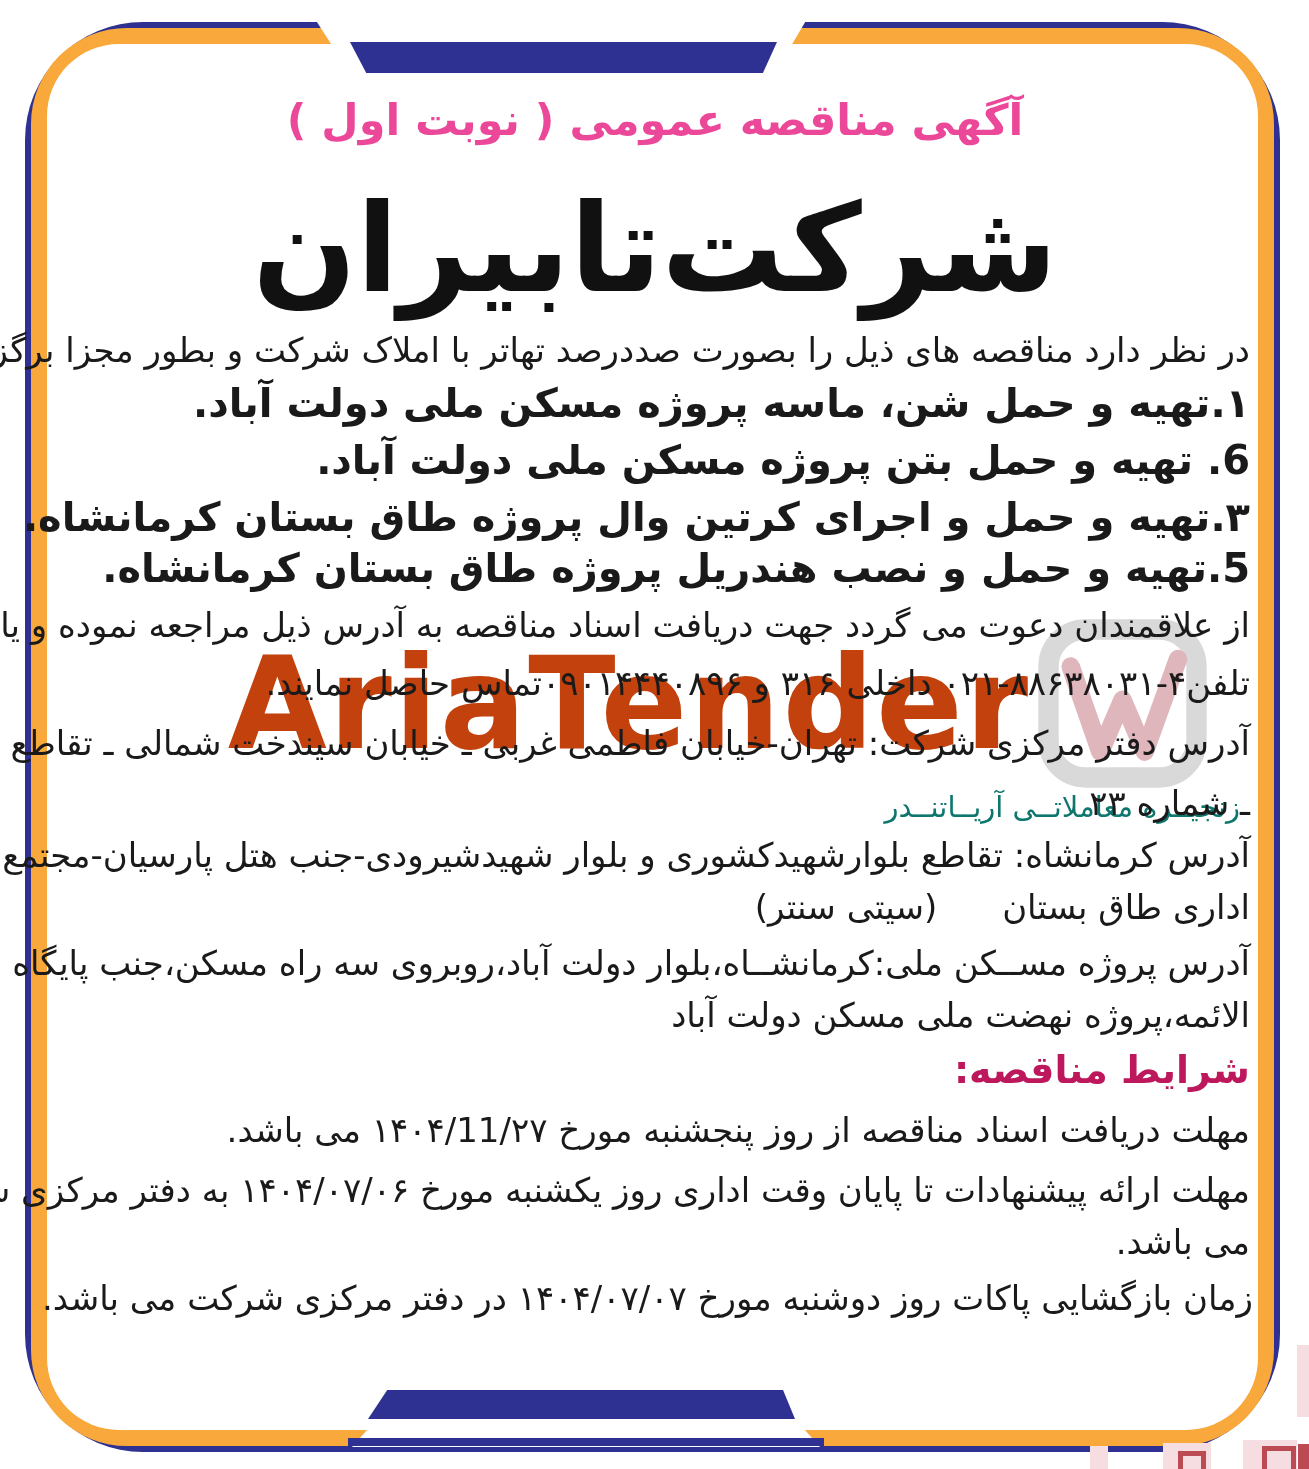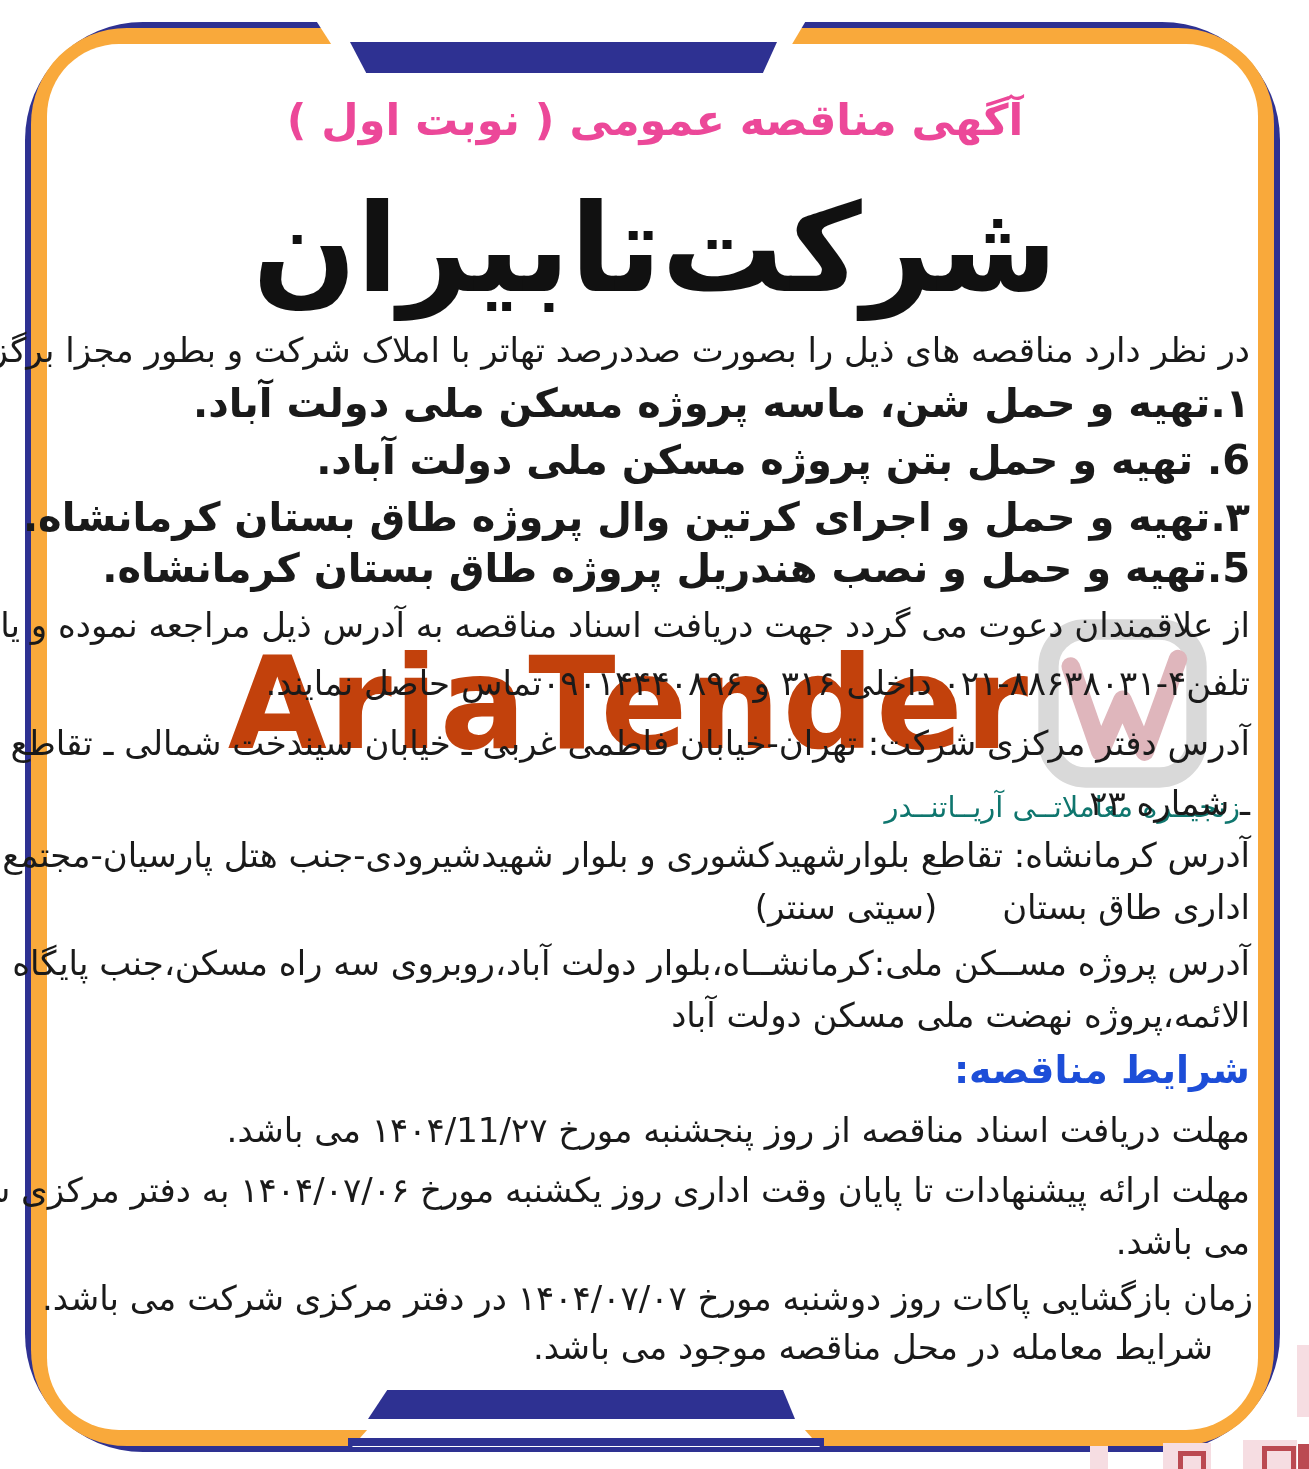--- a/index.html
+++ b/index.html
@@ -75,21 +75,21 @@
   .center{text-align:center;}
   .pink-heading{
     top:88px;height:64px;line-height:64px;
     color:#ec4899;font-size:43px;font-weight:bold;
   }
   .main-title{
     top:168px;height:162px;line-height:162px;
     color:#111111;font-size:122px;font-weight:900;letter-spacing:-2px;
   }
   .bold-item{font-weight:800;font-size:40px;}
-  .red-heading{color:#1d4ed8;font-weight:800;font-size:38px;}
+  .red-heading{color:#be185d;font-weight:800;font-size:38px;}
 </style>
 </head>
 <body>
 
 <div class="page">
 
   <div class="frame-outer">
     <div class="frame-yellow">
       <div class="frame-white"></div>
     </div>
@@ -140,15 +140,14 @@
 
   <div class="txt" style="top:933px;">آدرس پروژه مســکن ملی:کرمانشــاه،بلوار دولت آباد،روبروی سه راه مسکن،جنب پایگاه بسیج جواد</div>
   <div class="txt" style="top:985px;">الائمه،پروژه نهضت ملی مسکن دولت آباد</div>
 
   <div class="txt red-heading" style="top:1040px;">شرایط مناقصه:</div>
 
   <div class="txt" style="top:1100px;">مهلت دریافت اسناد مناقصه از روز پنجشنبه مورخ ۱۴۰۴/11/۲۷ می باشد.</div>
   <div class="txt" style="top:1160px;">مهلت ارائه پیشنهادات تا پایان وقت اداری روز یکشنبه مورخ ۱۴۰۴/۰۷/۰۶ به دفتر مرکزی شرکت</div>
   <div class="txt" style="top:1212px;">می باشد.</div>
   <div class="txt" style="top:1268px;right:56px;">زمان بازگشایی پاکات روز دوشنبه مورخ ۱۴۰۴/۰۷/۰۷ در دفتر مرکزی شرکت می باشد.</div>
-  <div class="txt" style="top:1317px;right:96px;">شرایط معامله در محل مناقصه موجود می باشد.</div>
 
 </div>
 
 </body></html>

